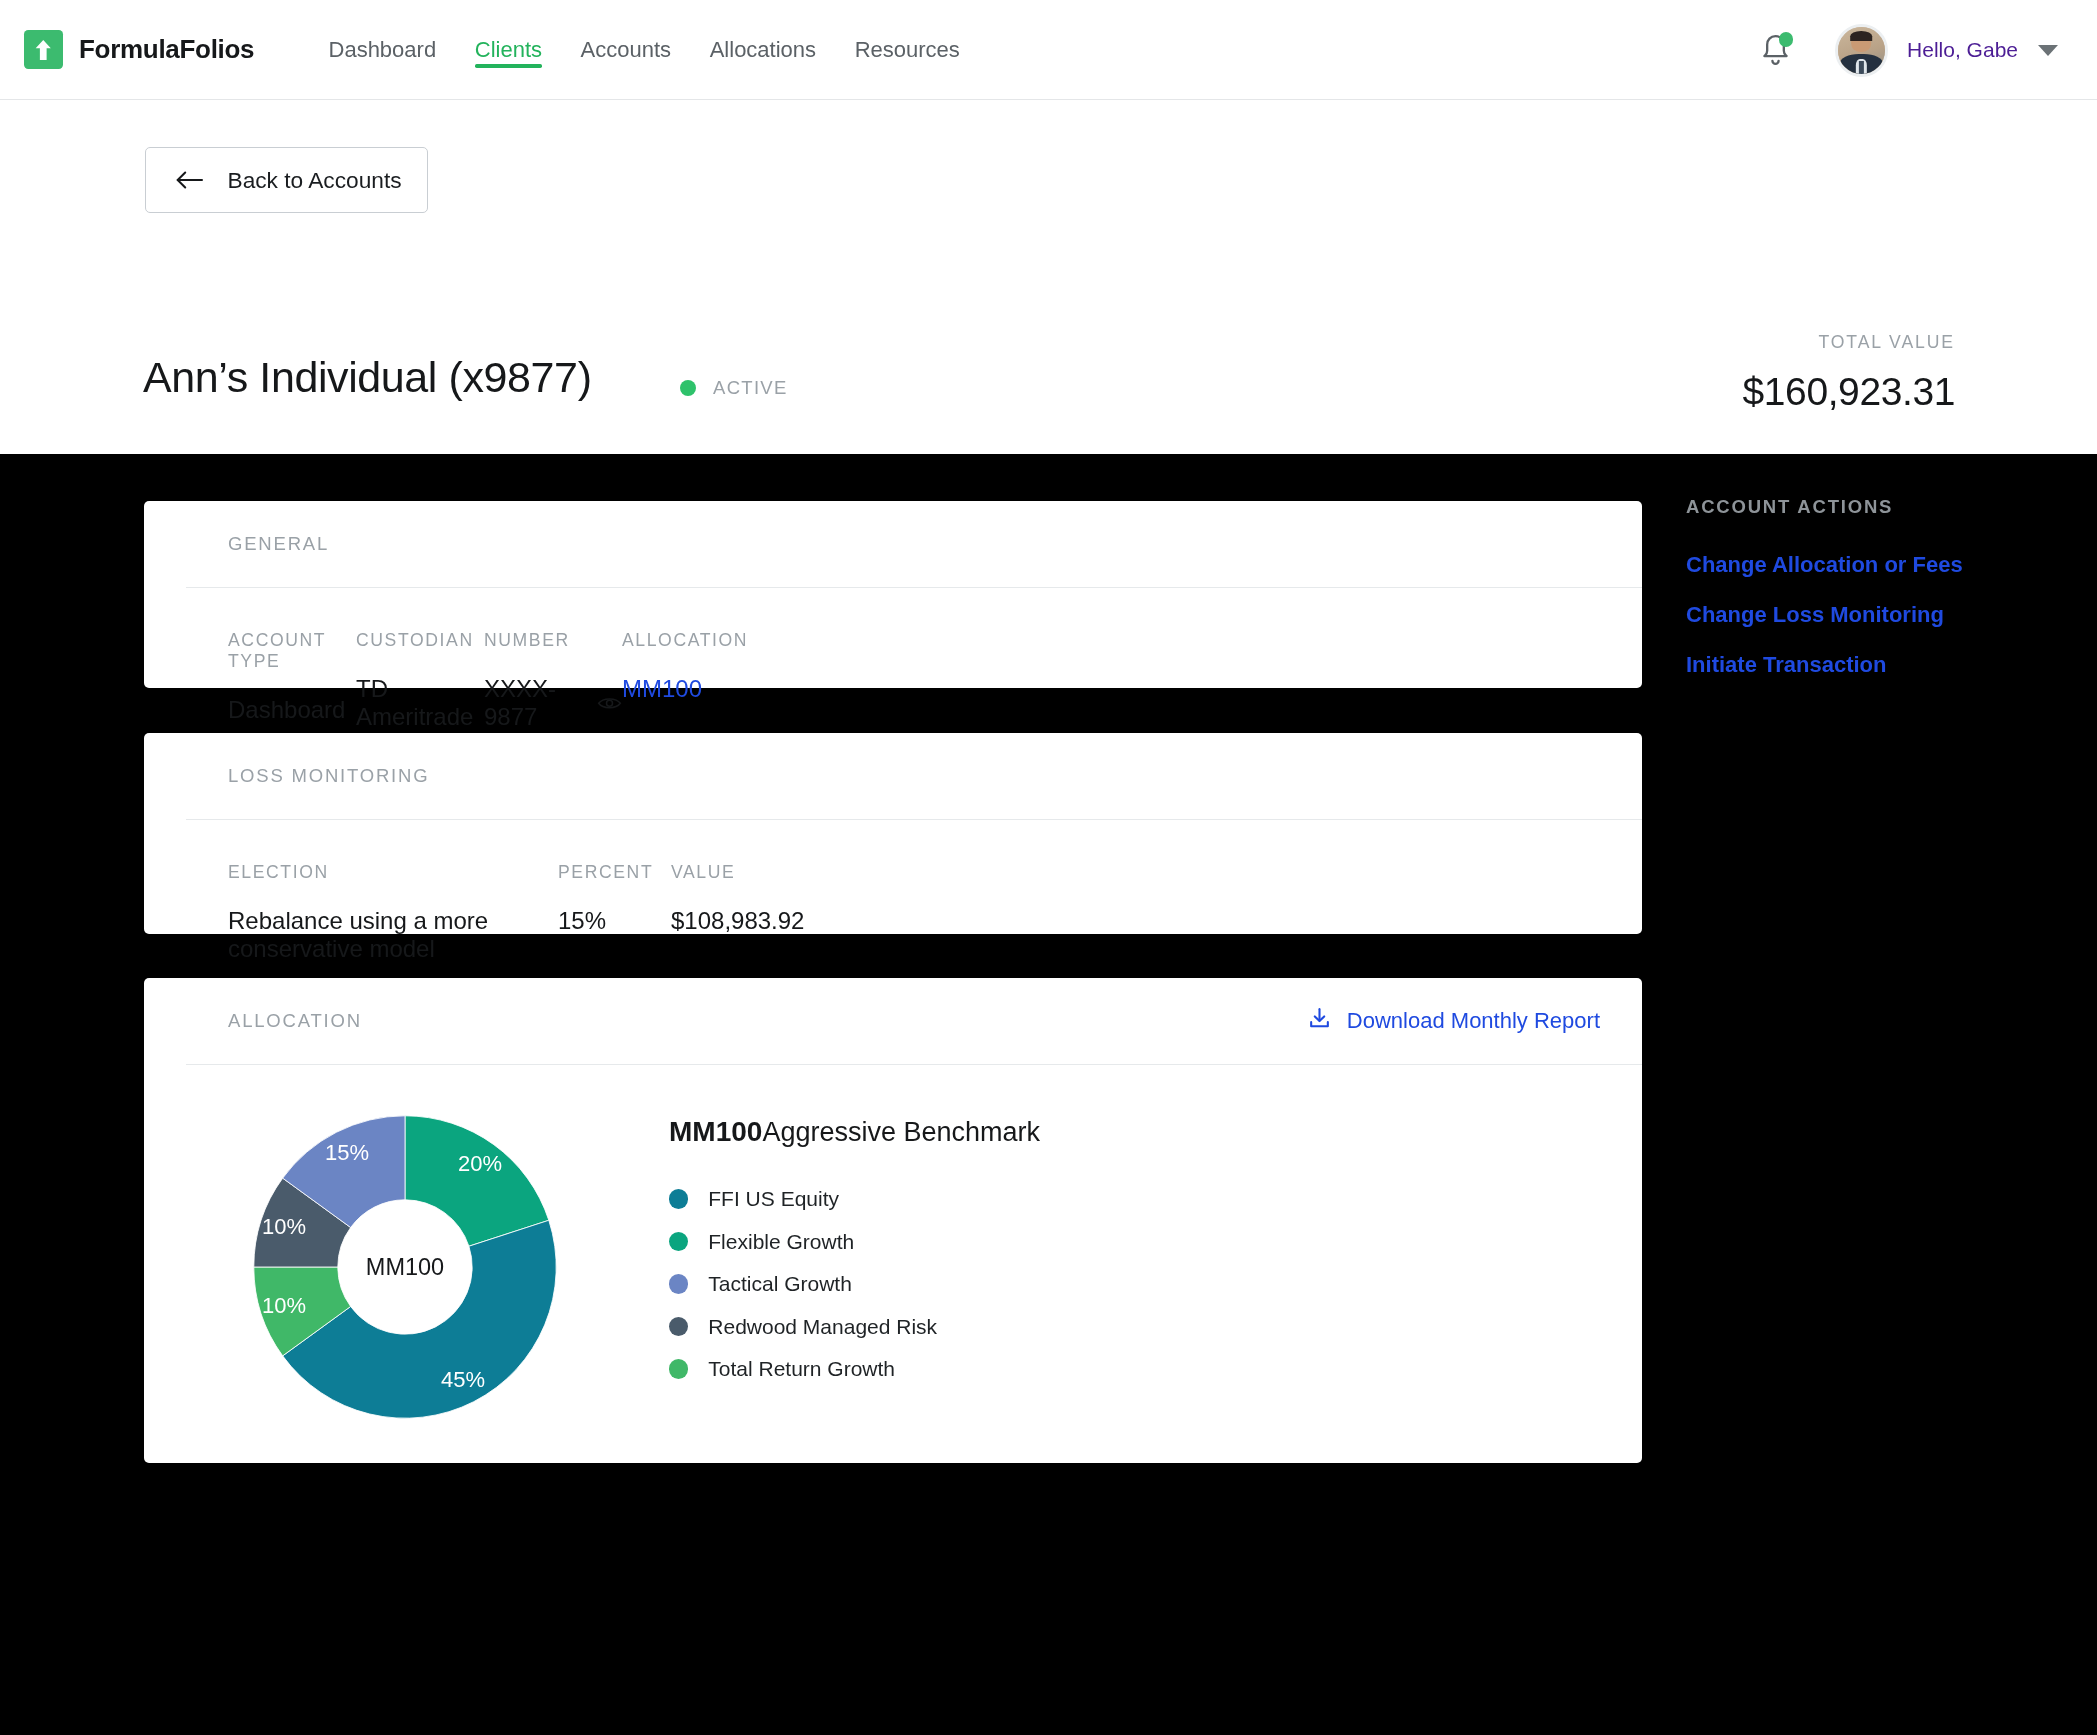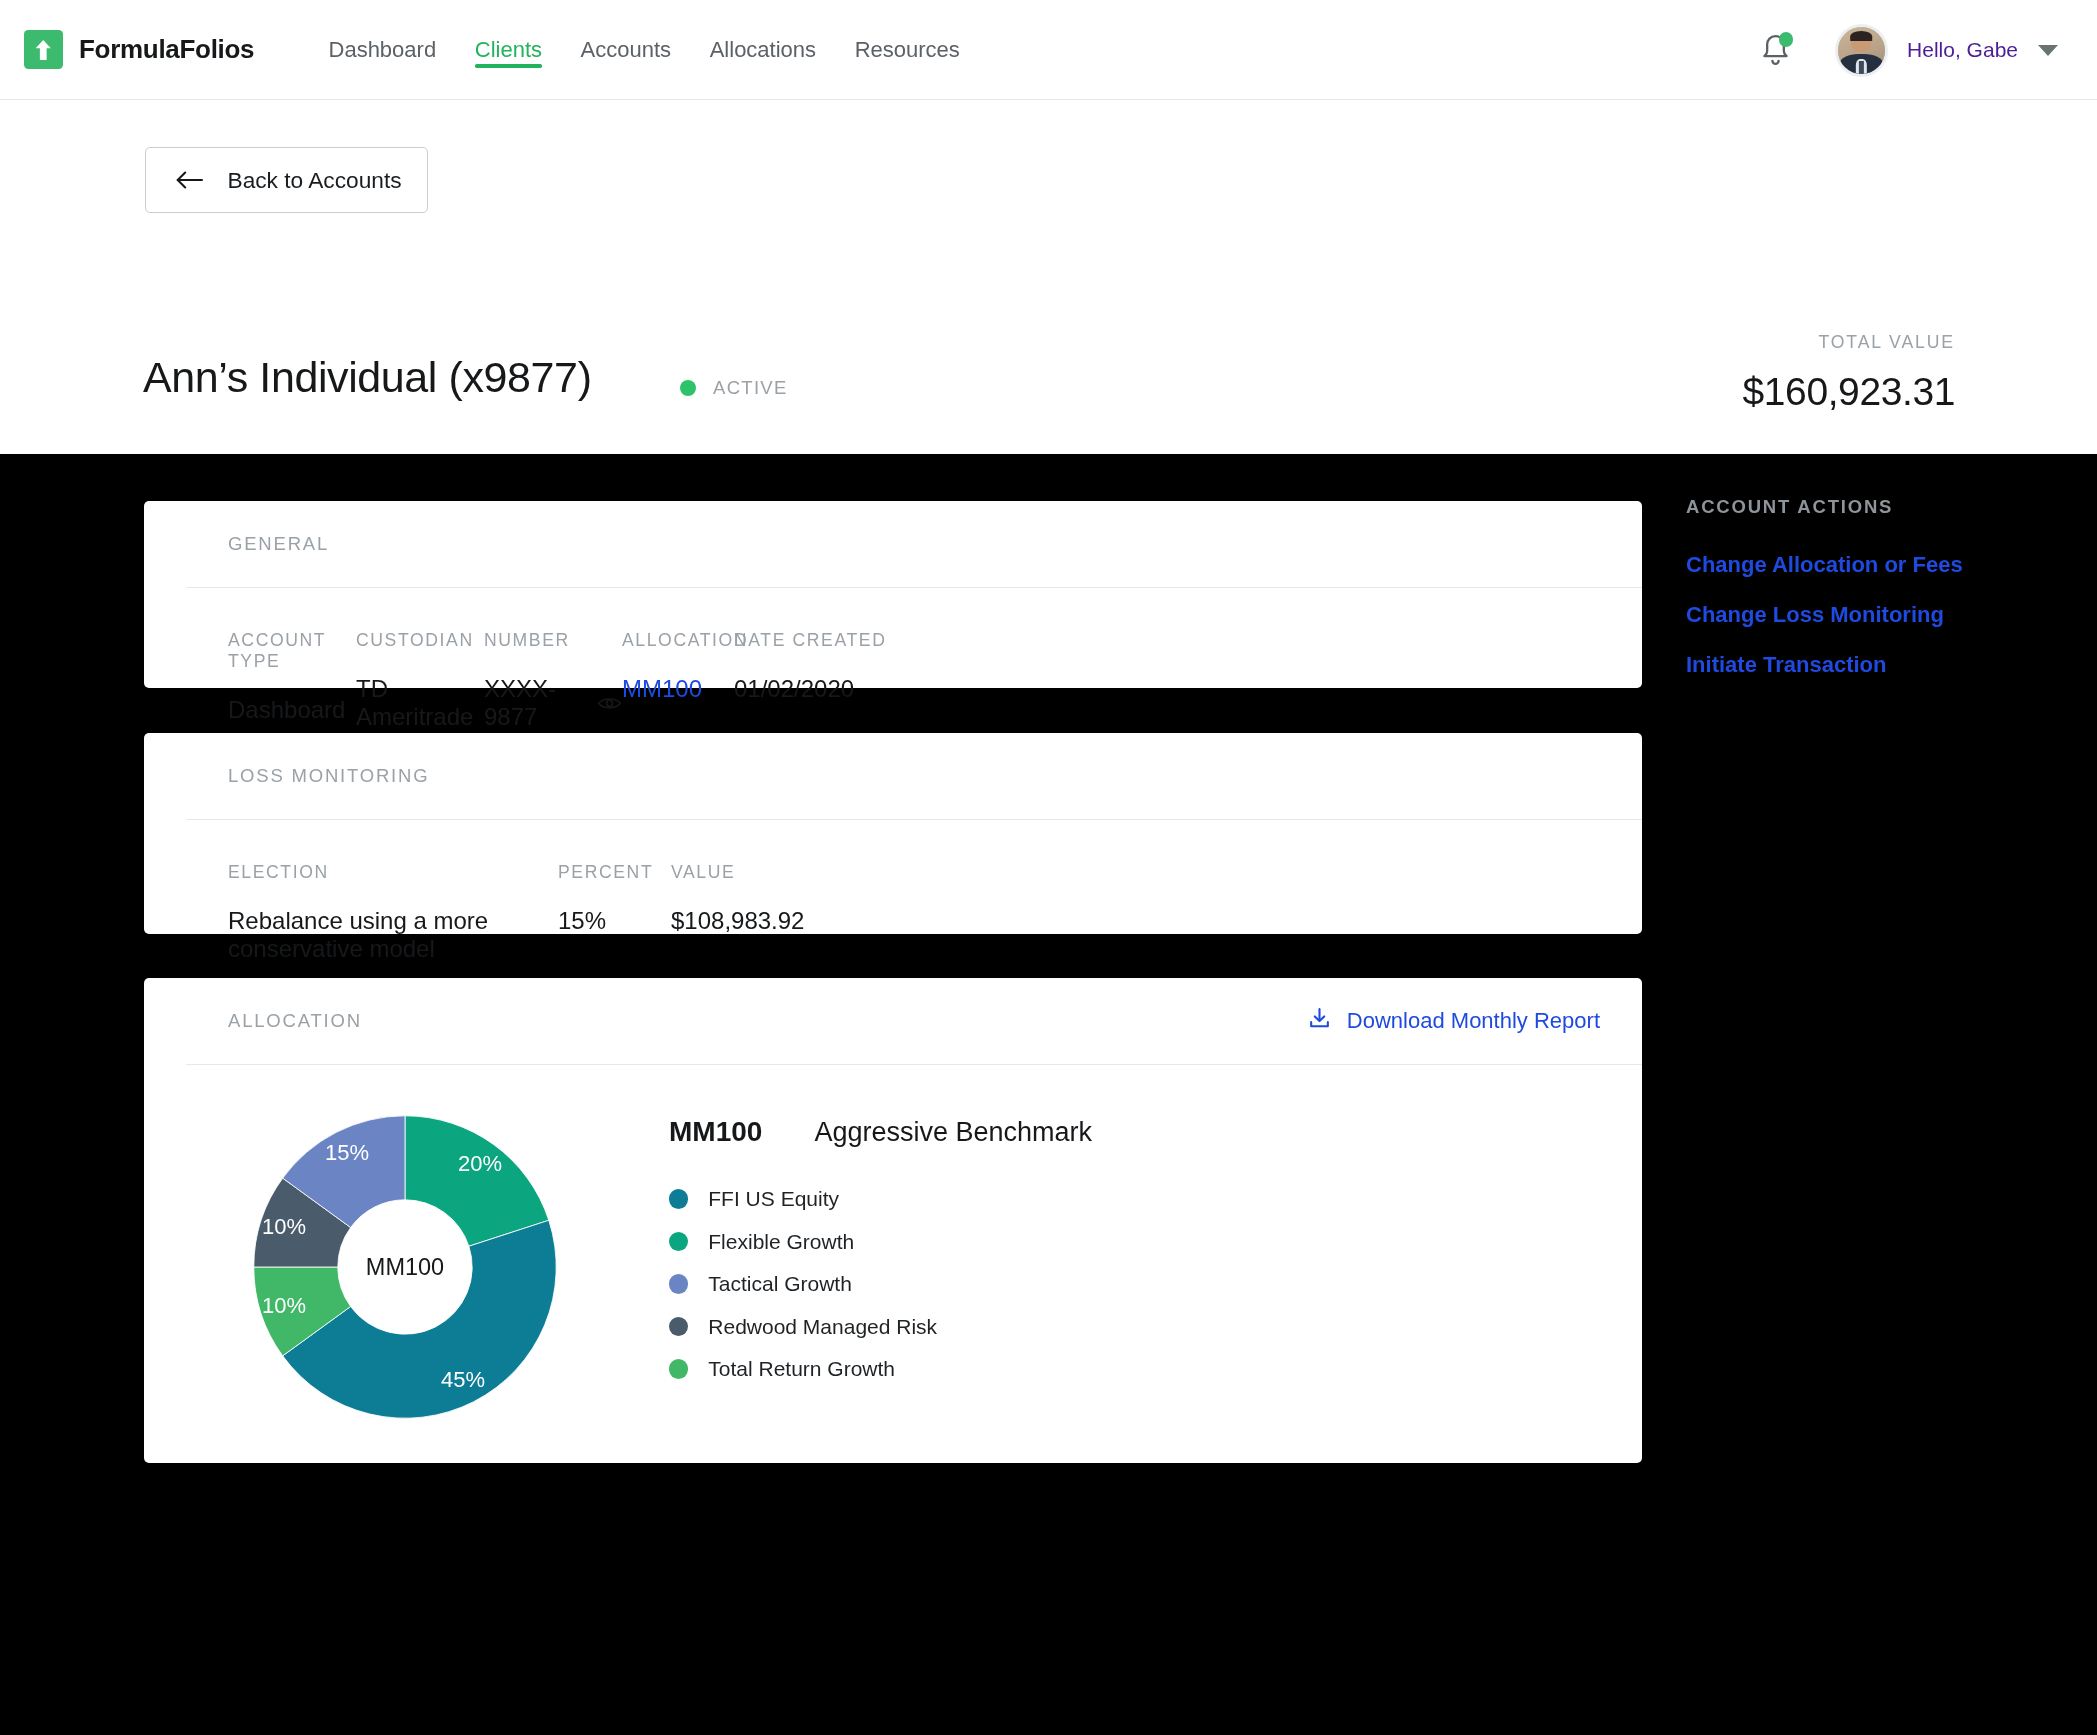--- a/index.html
+++ b/index.html
@@ -199,21 +199,21 @@
     text-align: center; font-size: 23.5px; color: #16181a;
   }
   .pct-label {
     position: absolute; color: #ffffff; font-size: 22px;
     transform: translate(-50%, -50%);
   }
 
   .legend-block { margin-left: 96px; padding-top: 17px; }
   .legend-head { display: flex; align-items: baseline; }
   .legend-code { font-size: 28px; font-weight: bold; color: #16181a; }
-  .legend-benchmark { margin-left: 52px; font-size: 27px; color: #16181a; }
+  .legend-benchmark { font-size: 27px; color: #16181a; }
   .legend-items { margin-top: 39px; }
   .legend-item { display: flex; align-items: center; margin-bottom: 18.5px; }
   .legend-dot { width: 19.3px; height: 19.3px; border-radius: 50%; flex: none; }
   .legend-text { margin-left: 20px; font-size: 21px; color: #1f2326; }
 
   
   .side-actions { position: absolute; left: 1686px; top: 42px; }
   .side-title {
     font-size: 18.5px; letter-spacing: 1.8px; color: #8e9499; font-weight: bold;
   }
@@ -331,24 +331,20 @@
               </svg>
             </span>
           </div>
         </div>
 
         <div class="field f-alloc">
           <div class="field-label">ALLOCATION</div>
           <div class="field-value link">MM100</div>
         </div>
 
-        <div class="field f-date">
-          <div class="field-label">DATE CREATED</div>
-          <div class="field-value">01/02/2020</div>
-        </div>
 
       </div>
     </div>
   </div>
 
   <div class="card" id="loss-card">
     <div class="card-head">
       <div class="card-title">LOSS MONITORING</div>
     </div>
     <div class="card-body">

